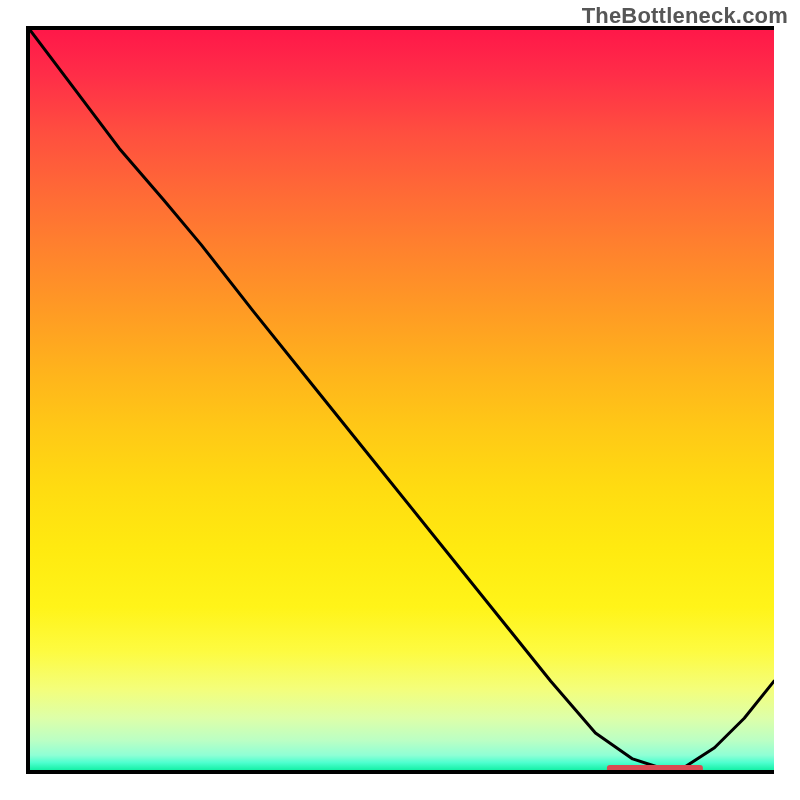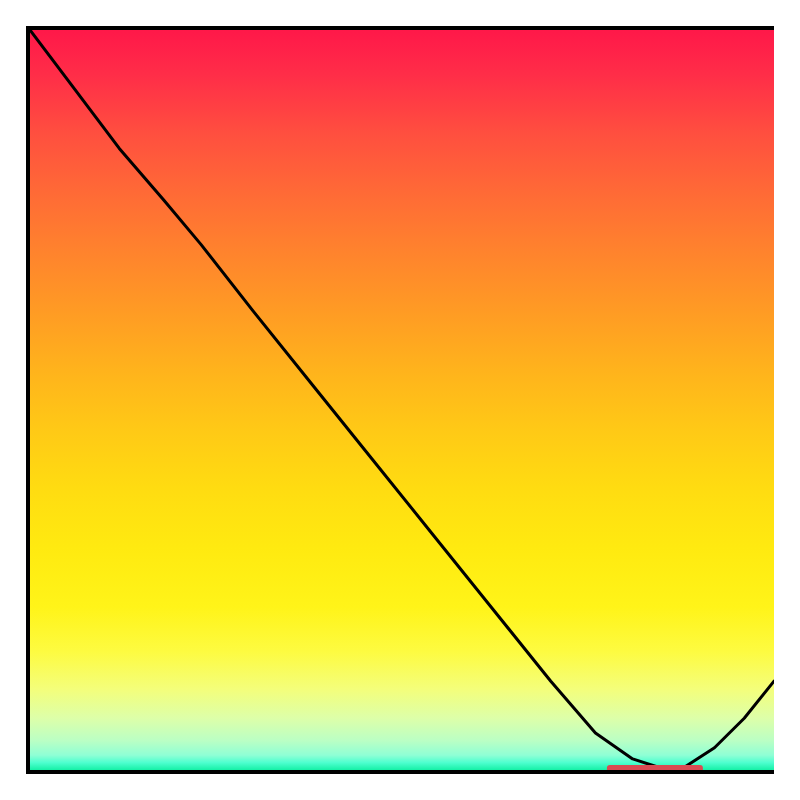--- a/index.html
+++ b/index.html
@@ -73,20 +73,21 @@
     position: absolute;
     height: 10px;
     background: #d94a52;
     border-radius: 3px;
     transform: translate(-50%, -50%);
   }
 </style>
 </head>
 <body>
 <div class="frame">
+  <span class="watermark">TheBottleneck.com</span>
 
   <div class="plot-box">
     <div class="gradient"></div>
 
     <svg class="curve" viewBox="0 0 740 740" preserveAspectRatio="none">
       <polyline id="curve-line" fill="none" stroke="#000" stroke-width="3" stroke-linecap="round" stroke-linejoin="round" points="0.0,0.0 44.4,59.2 88.8,118.4 133.2,170.2 170.2,214.6 222.0,281.2 281.2,355.2 340.4,429.2 399.6,503.2 458.8,577.2 518.0,651.2 562.4,703.0 599.4,728.9 629.0,738.5 651.2,737.0 680.8,717.8 710.4,688.2 740.0,651.2"></polyline>
     </svg>
 
     <div id="opt-marker" class="marker" style="left: 625.3px; top: 740px; width: 96.2px;"></div>
   </div>

